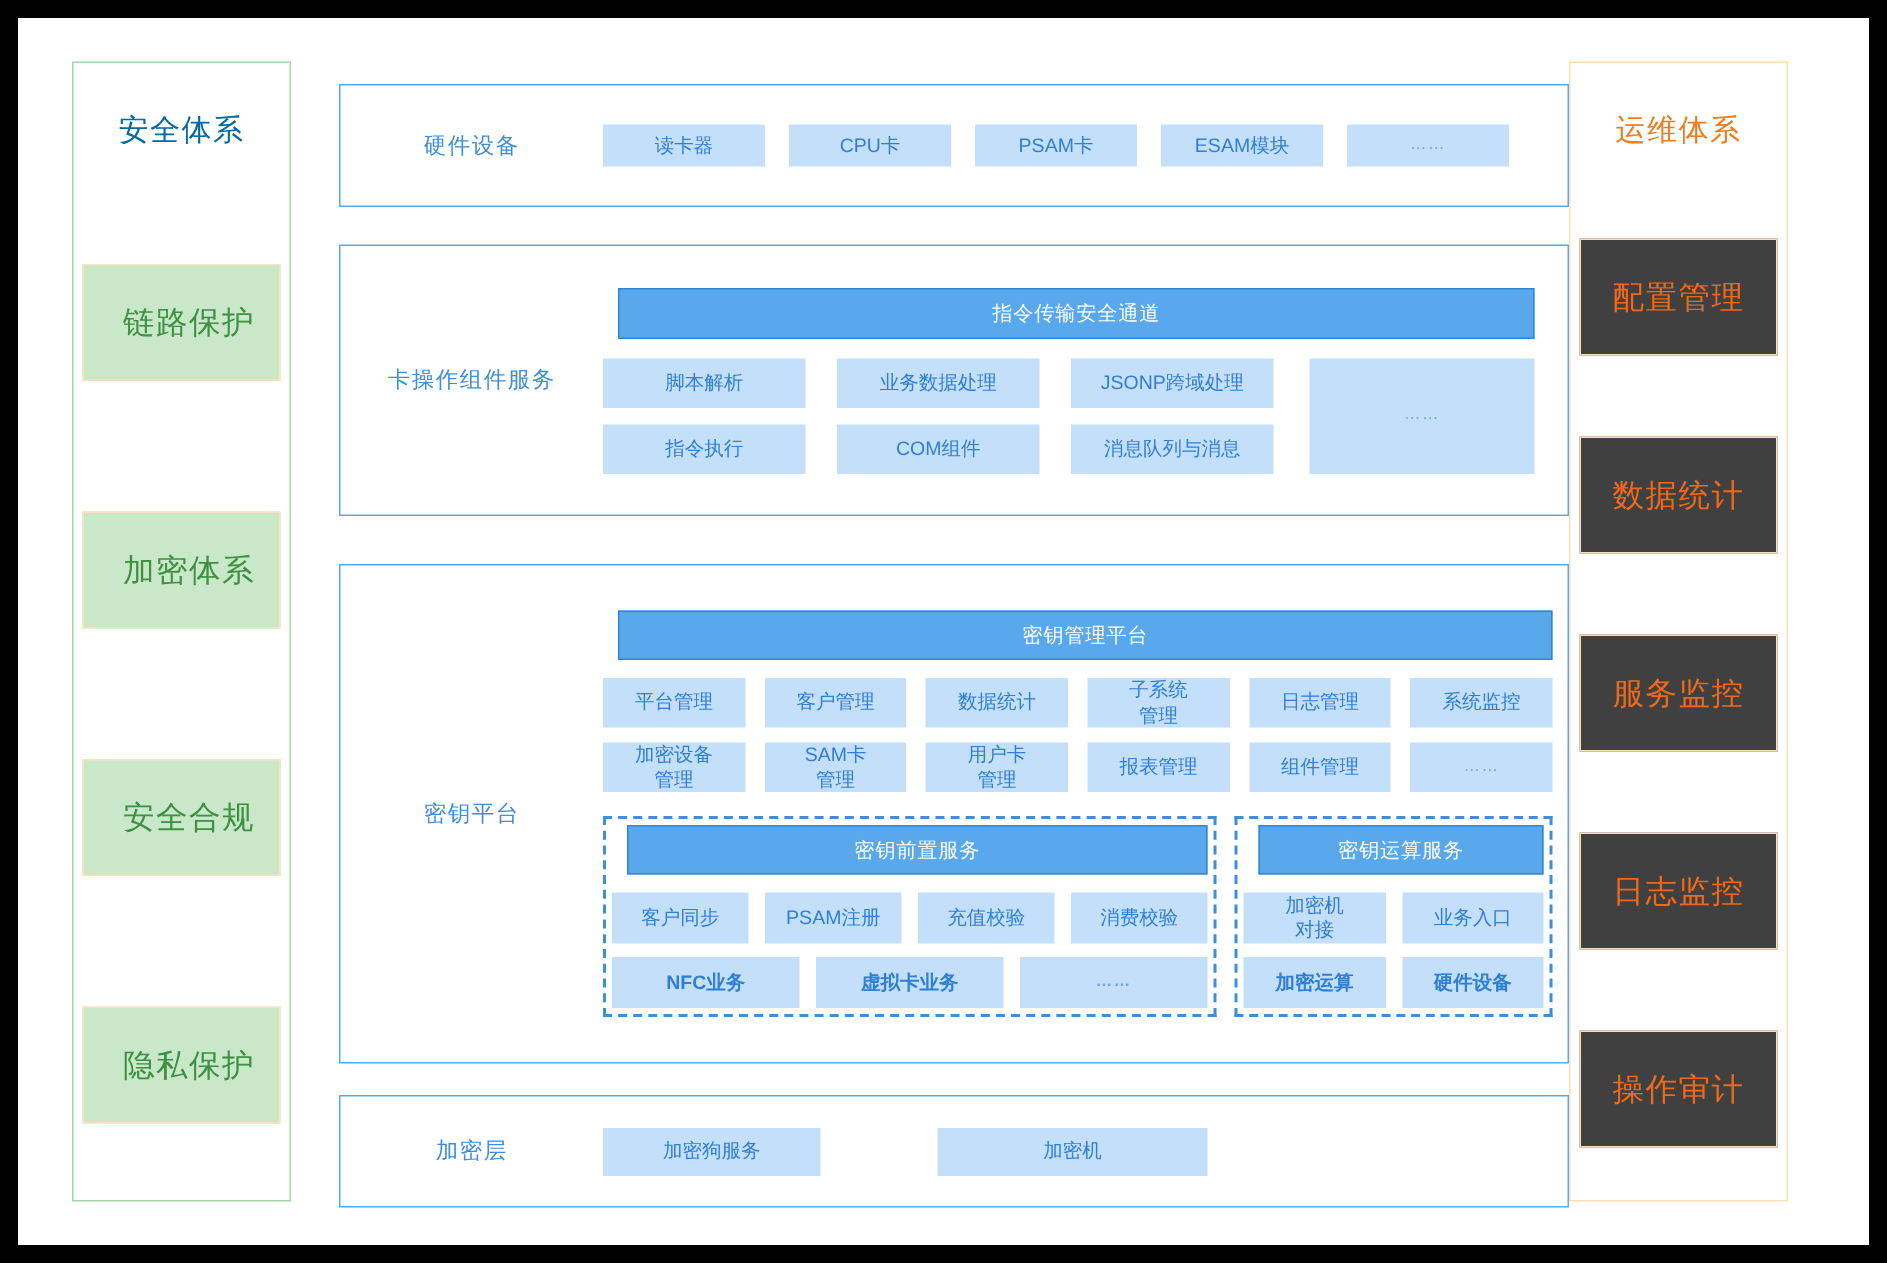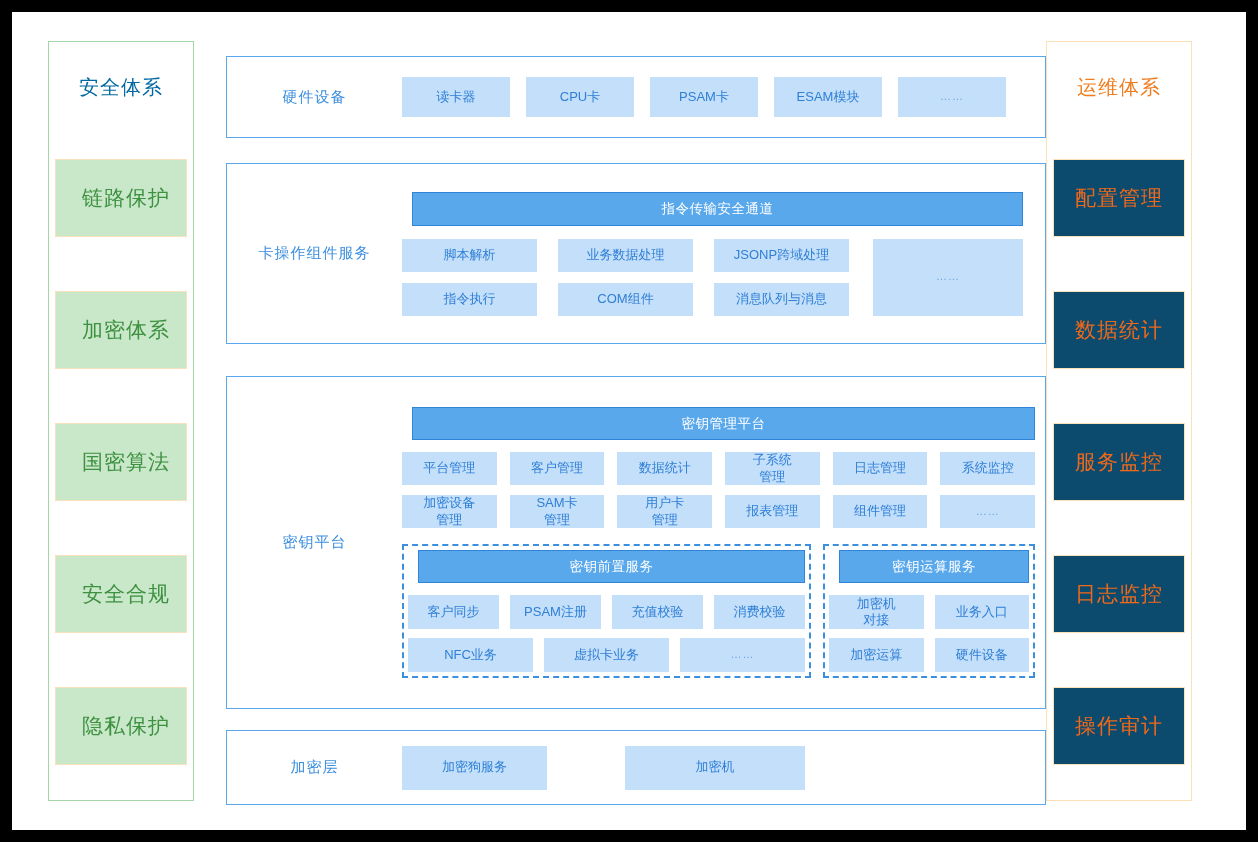--- a/index.html
+++ b/index.html
@@ -74,21 +74,21 @@
     font-size: 21px;
     letter-spacing: 1px;
   }
   .side-left .side-box {
     background: #c9e7c9;
     border: 1.5px solid #fbe0bc;
     color: #3d9140;
     padding-left: 10px;
   }
   .side-right .side-box {
-    background: #0c4a6e;
+    background: #404040;
     border: 1.5px solid #fde0b8;
     color: #f0691a;
   }
 
   
   .section {
     position: absolute;
     left: 214px;
     width: 820px;
     box-sizing: border-box;
@@ -144,21 +144,21 @@
     margin-left: 10px;
   }
   .ellipsis {
     font-size: 11px;
     letter-spacing: 1px;
     color: #6ba6e2;
   }
 
   
   #hw-row { display: flex; gap: 16px; }
-  #hw-row .tile { height: 40px; width: 108px; }
+  #hw-row .tile { height: 28px; width: 108px; }
 
   
   #card-stack { padding-right: 22px; }
   #card-stack .bar { height: 34px; margin-bottom: 13px; }
   #card-grid { display: flex; }
   #card-left { flex: 1; }
   #card-left .crow { display: flex; gap: 21px; margin-bottom: 11px; }
   #card-left .crow:last-child { margin-bottom: 0; }
   #card-left .tile { height: 33px; width: 135px; }
   #card-tall { width: 150px; margin-left: 21px; height: 77px; }
@@ -174,40 +174,39 @@
     border: 2px dashed #3c8ede;
     padding: 4px;
     box-sizing: border-box;
     display: flex;
     flex-direction: column;
   }
   #dash-front { flex: 0 0 409px; }
   #dash-calc  { flex: 1; }
   .dashbox .bar { height: 30px; margin-bottom: 9px; }
   .drow { display: flex; gap: 11px; margin-bottom: 9px; }
-  .drow:last-child { margin-bottom: 0; }
+  .drow:last-child { margin-bottom: 0; font-weight: bold; }
   .drow .tile { height: 34px; flex: 1; }
 
   
   #crypto-row { display: flex; }
-  #crypto-row .tile { height: 44px; }
+  #crypto-row .tile { height: 32px; }
   #cryptodog { width: 145px; }
   #cryptomachine { width: 180px; margin-left: 78px; }
 </style>
 </head>
 <body>
 
 <div id="canvas">
 
   <div class="side-panel side-left">
     <div class="side-title">安全体系</div>
     <div class="side-items">
       <div class="side-box">链路保护</div>
       <div class="side-box">加密体系</div>
-      <div class="side-box">国密算法</div>
       <div class="side-box">安全合规</div>
       <div class="side-box">隐私保护</div>
     </div>
   </div>
 
   <div class="side-panel side-right">
     <div class="side-title">运维体系</div>
     <div class="side-items">
       <div class="side-box">配置管理</div>
       <div class="side-box">数据统计</div>

